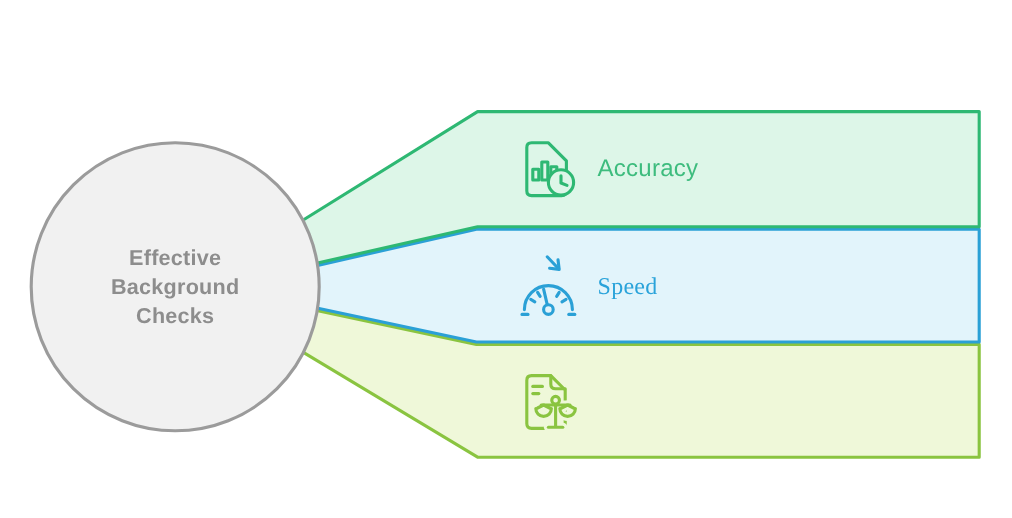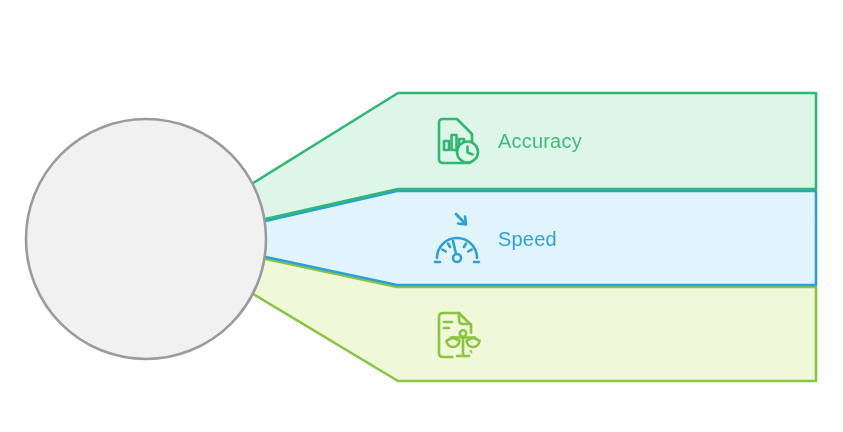--- a/index.html
+++ b/index.html
@@ -24,21 +24,21 @@
     text-align:center;font-size:18px;font-weight:bold;line-height:24px;
     color:var(--title-text);letter-spacing:.2px;
   }
 
   .row{position:absolute;left:429px;display:flex;align-items:center;gap:13px;height:56px;}
   .row.accuracy{top:113px;}
   .row.speed{top:211px;}
   .row.compliance{top:307px;}
   .row .label{font-size:20px;letter-spacing:.2px;}
   .row.accuracy .label{color:var(--text-accuracy);}
-  .row.speed .label{color:var(--text-speed);}
+  .row.speed .label{color:var(--text-speed);font-family:Liberation Serif, serif;}
   .row.compliance .label{color:var(--text-compliance);}
 
   .icon{width:56px;height:56px;flex:0 0 auto;}
   .icon .ln{fill:none;stroke-width:2.6;stroke-linecap:round;stroke-linejoin:round;}
   .icon .halo{fill:none;stroke-width:7.5;stroke-linecap:round;stroke-linejoin:round;}
   .icon.accuracy .ln{stroke:var(--accent-accuracy);}
   .icon.accuracy .disc{fill:var(--fill-accuracy);}
   .icon.speed .ln{stroke:var(--accent-speed);}
   .icon.speed .disc{fill:var(--fill-speed);}
   .icon.compliance .ln{stroke:var(--accent-compliance);}
@@ -51,20 +51,21 @@
 <div class="stage">
 
   <svg class="scene" width="843" height="432" viewBox="0 0 843 432">
 
     <polygon class="ribbon compliance" points="261,258 397,287 816,287 816,381 398,381 250,292"></polygon>
     <polygon class="ribbon speed" points="261,222 397,191 816,191 816,285 397,285 261,256"></polygon>
     <polygon class="ribbon accuracy" points="250,185 398,93 816,93 816,189 398,189 261,220"></polygon>
     <circle class="hub-circle" cx="146" cy="239" r="120"></circle>
   </svg>
 
+  <div class="hub-label">Effective Background Checks</div>
 
   <div class="row accuracy">
     <svg class="icon accuracy" viewBox="0 0 56 56">
       <path class="ln" d="M28,6 H14 Q10,6 10,10 V46 Q10,50 14,50 H39 Q43,50 43,46 V21 L28,6 Z"></path>
       <rect class="ln" x="15" y="28" width="5" height="9"></rect>
       <rect class="ln" x="22.5" y="22" width="5" height="15"></rect>
       <rect class="ln" x="30" y="26" width="5" height="11"></rect>
       <circle class="ln disc" cx="38.5" cy="39" r="10.5"></circle>
       <path class="ln" d="M38.5,33.5 V39.5 L43.5,41.5"></path>
     </svg>

